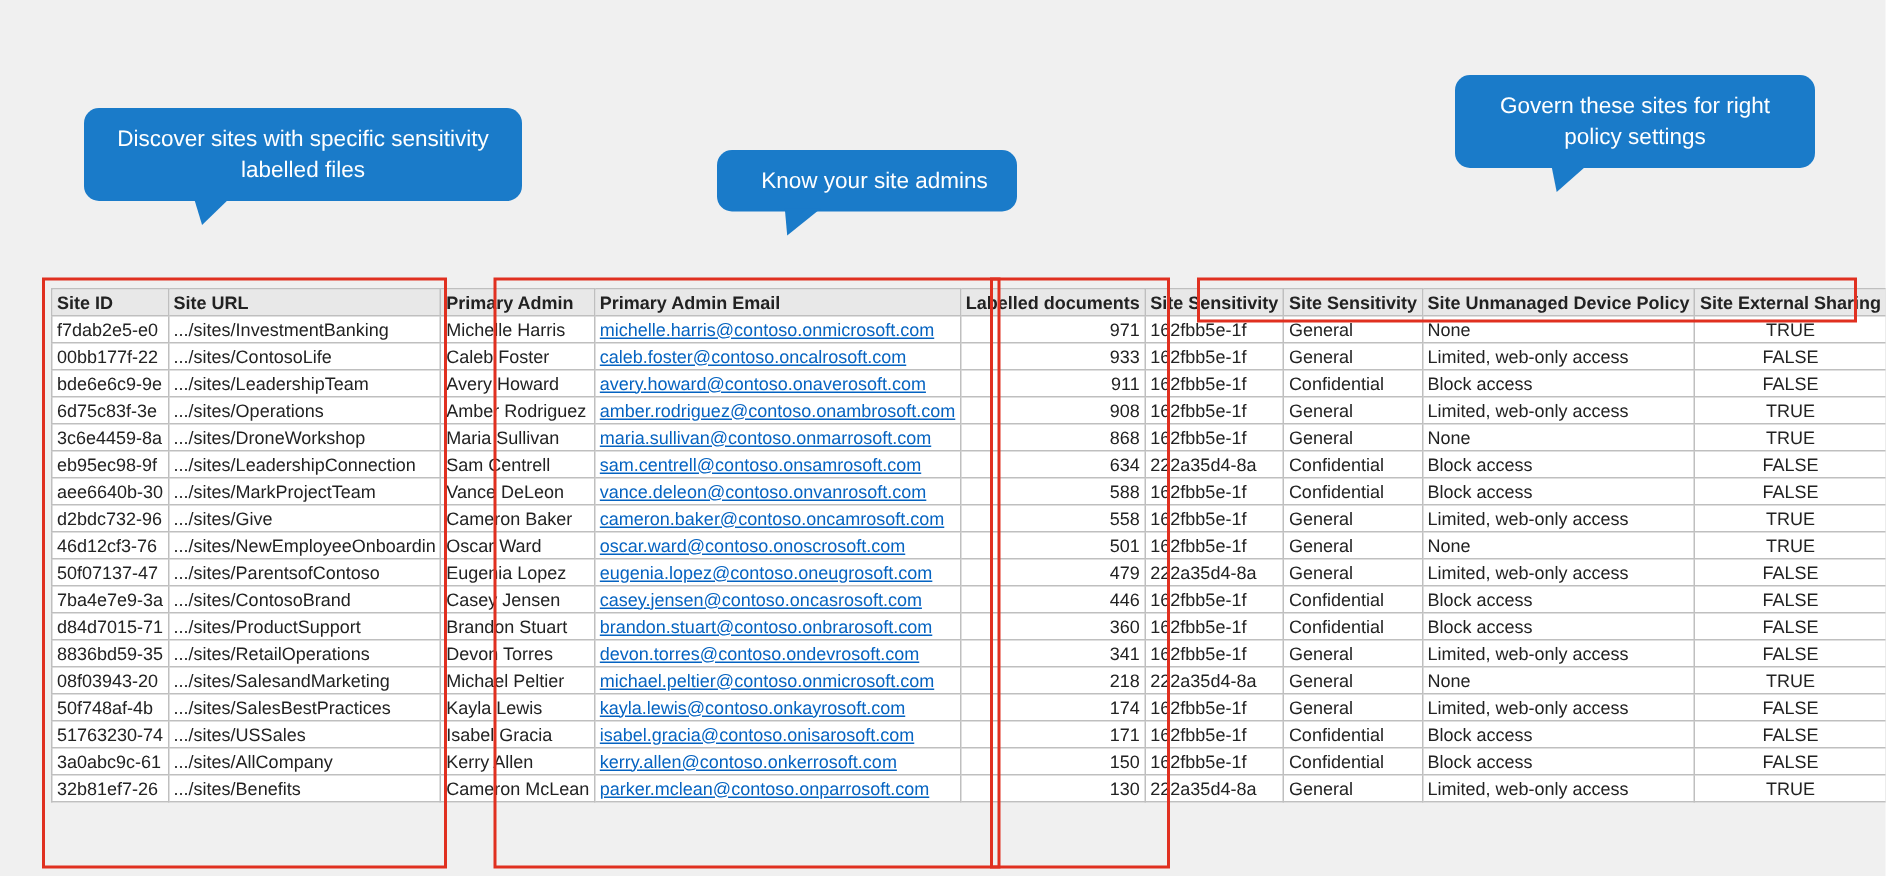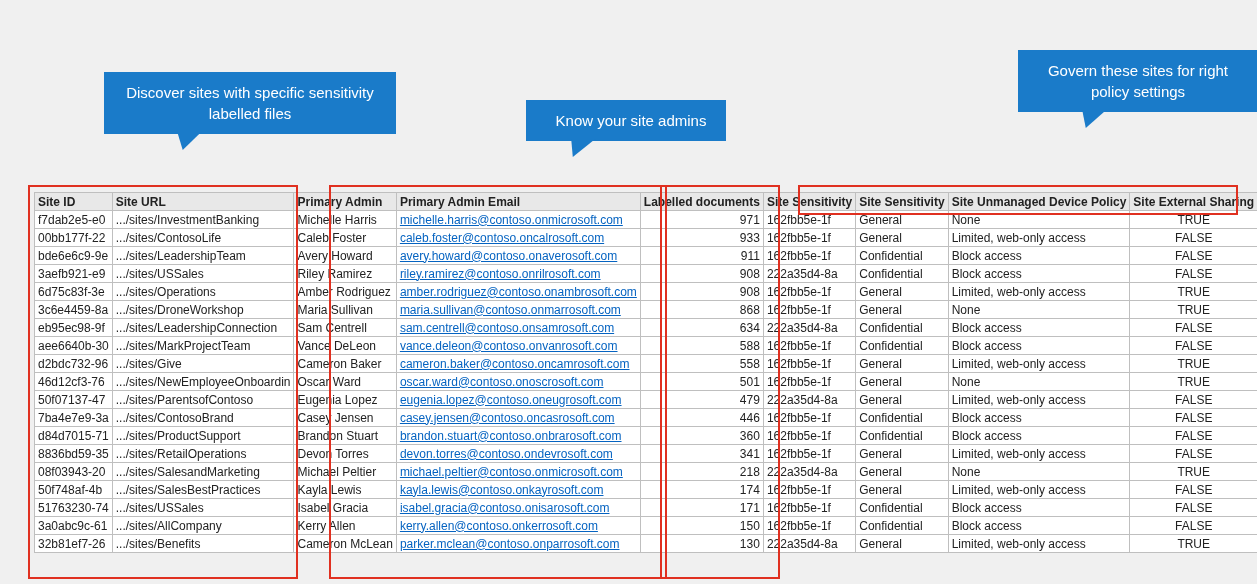--- a/index.html
+++ b/index.html
@@ -9,26 +9,25 @@
     font-size: 11px;
     width: 1257px;
     height: 584px;
     position: relative;
     overflow: hidden;
   }
   .callout {
     position: absolute;
     background: #1a7bc9;
     color: #fff;
-    border-radius: 0;
+    border-radius: 10px;
     padding: 10px 18px;
     text-align: center;
     font-size: 15px;
     line-height: 1.4;
-    margin-left: 48px;
   }
   .callout::after {
     content: "";
     position: absolute;
     width: 0; height: 0;
     border-left: 12px solid transparent;
     border-right: 12px solid transparent;
     border-top: 18px solid #1a7bc9;
   }
   .c1 { top: 72px; left: 56px; width: 292px; }
@@ -135,31 +134,20 @@
           <td class="col-url">.../sites/LeadershipTeam</td>
           <td class="col-admin">Avery Howard</td>
           <td class="col-email"><span class="email-link">avery.howard@contoso.onaverosoft.com</span></td>
           <td class="col-labelled">911</td>
           <td class="col-sensid">162fbb5e-1f</td>
           <td class="col-sens">Confidential</td>
           <td class="col-policy">Block access</td>
           <td class="col-ext">FALSE</td>
         </tr>
         <tr>
-          <td class="col-siteid">3aefb921-e9</td>
-          <td class="col-url">.../sites/USSales</td>
-          <td class="col-admin">Riley Ramirez</td>
-          <td class="col-email"><span class="email-link">riley.ramirez@contoso.onrilrosoft.com</span></td>
-          <td class="col-labelled">908</td>
-          <td class="col-sensid">222a35d4-8a</td>
-          <td class="col-sens">Confidential</td>
-          <td class="col-policy">Block access</td>
-          <td class="col-ext">FALSE</td>
-        </tr>
-        <tr>
           <td class="col-siteid">6d75c83f-3e</td>
           <td class="col-url">.../sites/Operations</td>
           <td class="col-admin">Amber Rodriguez</td>
           <td class="col-email"><span class="email-link">amber.rodriguez@contoso.onambrosoft.com</span></td>
           <td class="col-labelled">908</td>
           <td class="col-sensid">162fbb5e-1f</td>
           <td class="col-sens">General</td>
           <td class="col-policy">Limited, web-only access</td>
           <td class="col-ext">TRUE</td>
         </tr>

